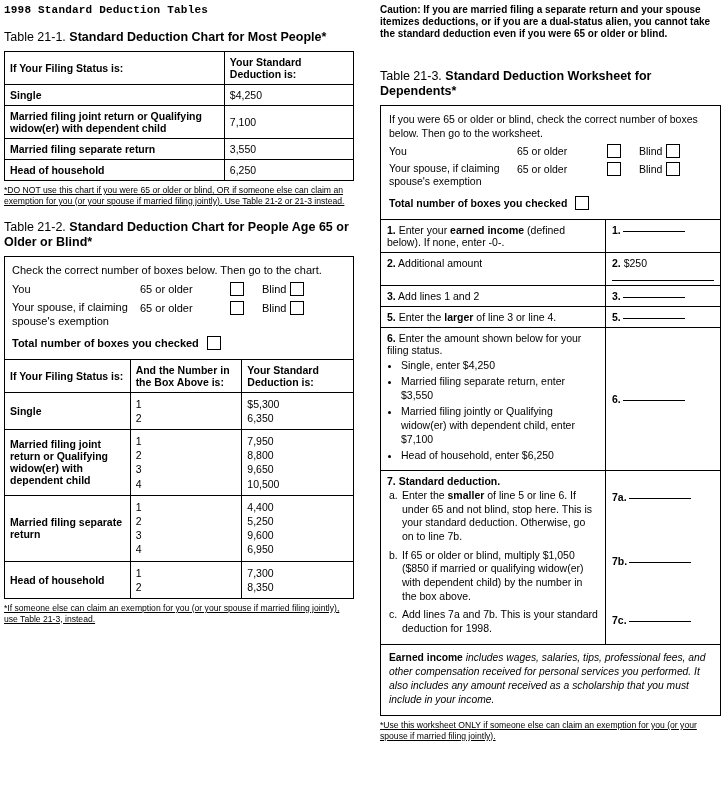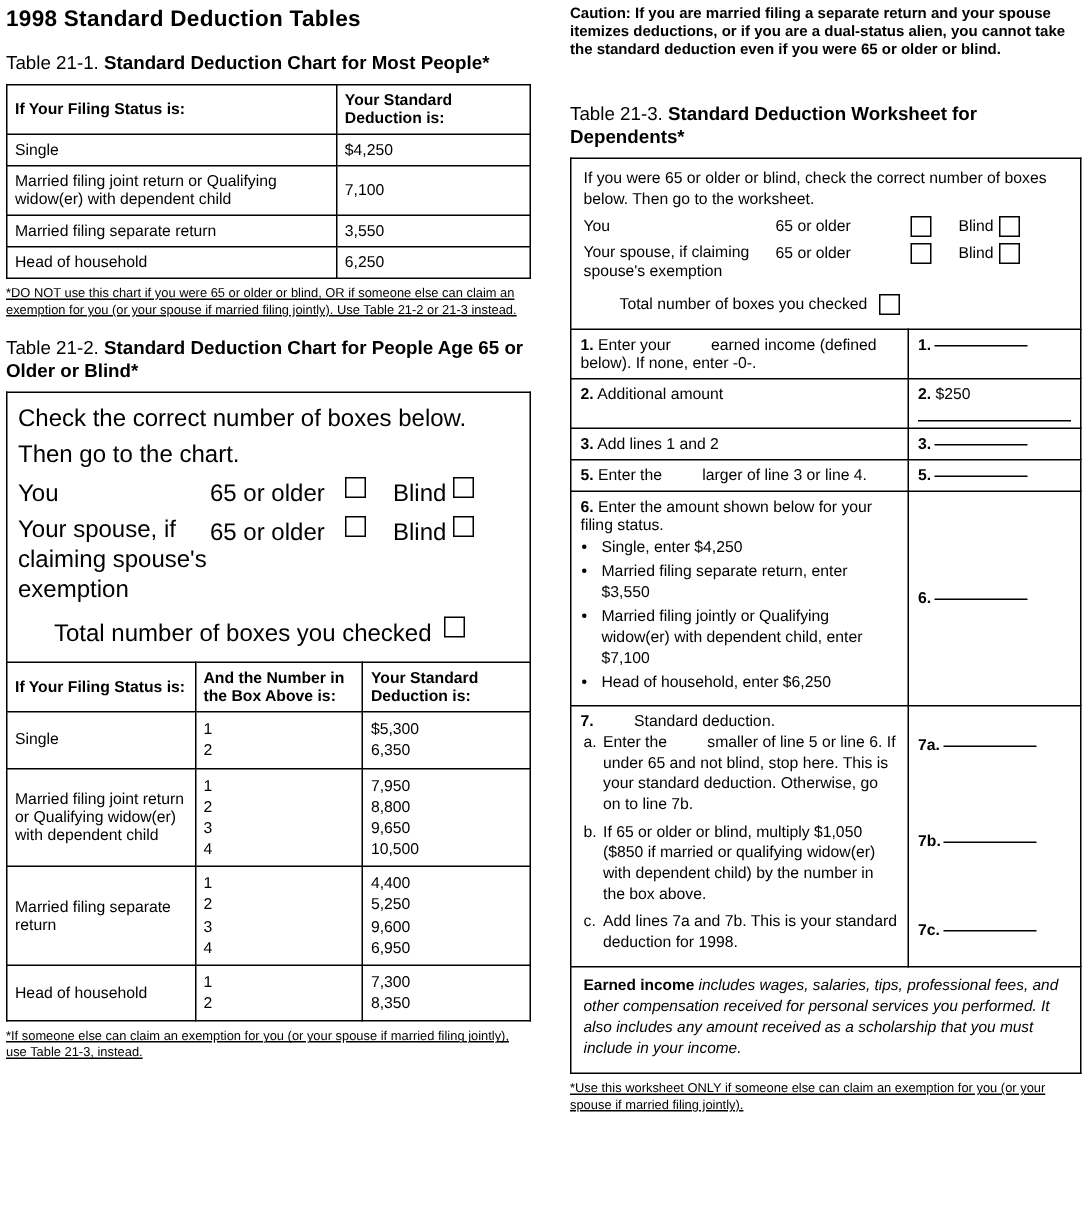--- a/index.html
+++ b/index.html
@@ -29,23 +29,24 @@
     width: 350px;
   }
   .col-right {
     position: absolute;
     left: 380px;
     top: 4px;
     width: 341px;
   }
   .page-title {
     font-weight: bold;
-    font-size: 15px;
+    font-size: 11px;
     letter-spacing: 0.2px;
     margin: 0 0 6px 0;
+    font-family: Liberation Mono, monospace;
   }
   .caution {
     font-weight: bold;
     font-size: 10px;
     line-height: 1.22;
     margin: 0 0 10px 0;
   }
   .tbl-heading {
     font-size: 12.5px;
     margin: 14px 0 6px 0;
@@ -67,42 +68,41 @@
     padding: 4px 5px;
     vertical-align: middle;
     font-size: 10.5px;
     text-align: left;
   }
   .hdr-cell {
     font-weight: bold;
     font-size: 10.5px;
   }
   .b {
-    font-weight: normal;
-    margin-left: 24px;
+    font-weight: bold;
   }
   .ctr {
     text-align: center;
   }
   .footnote {
     font-size: 8.6px;
     line-height: 1.25;
     margin: 4px 0 0 0;
     text-decoration: underline;
   }
   .nums {
     line-height: 1.35;
     white-space: pre-line;
   }
   
   .chk-block {
     border: 1.3px solid #000;
     border-bottom: none;
     padding: 6px 7px 7px 7px;
-    font-size: 16px;
+    font-size: 11px;
     line-height: 1.45;
   }
   .chk-row {
     display: flex;
     align-items: flex-start;
     margin-top: 3px;
   }
   .chk-label {
     width: 128px;
   }

